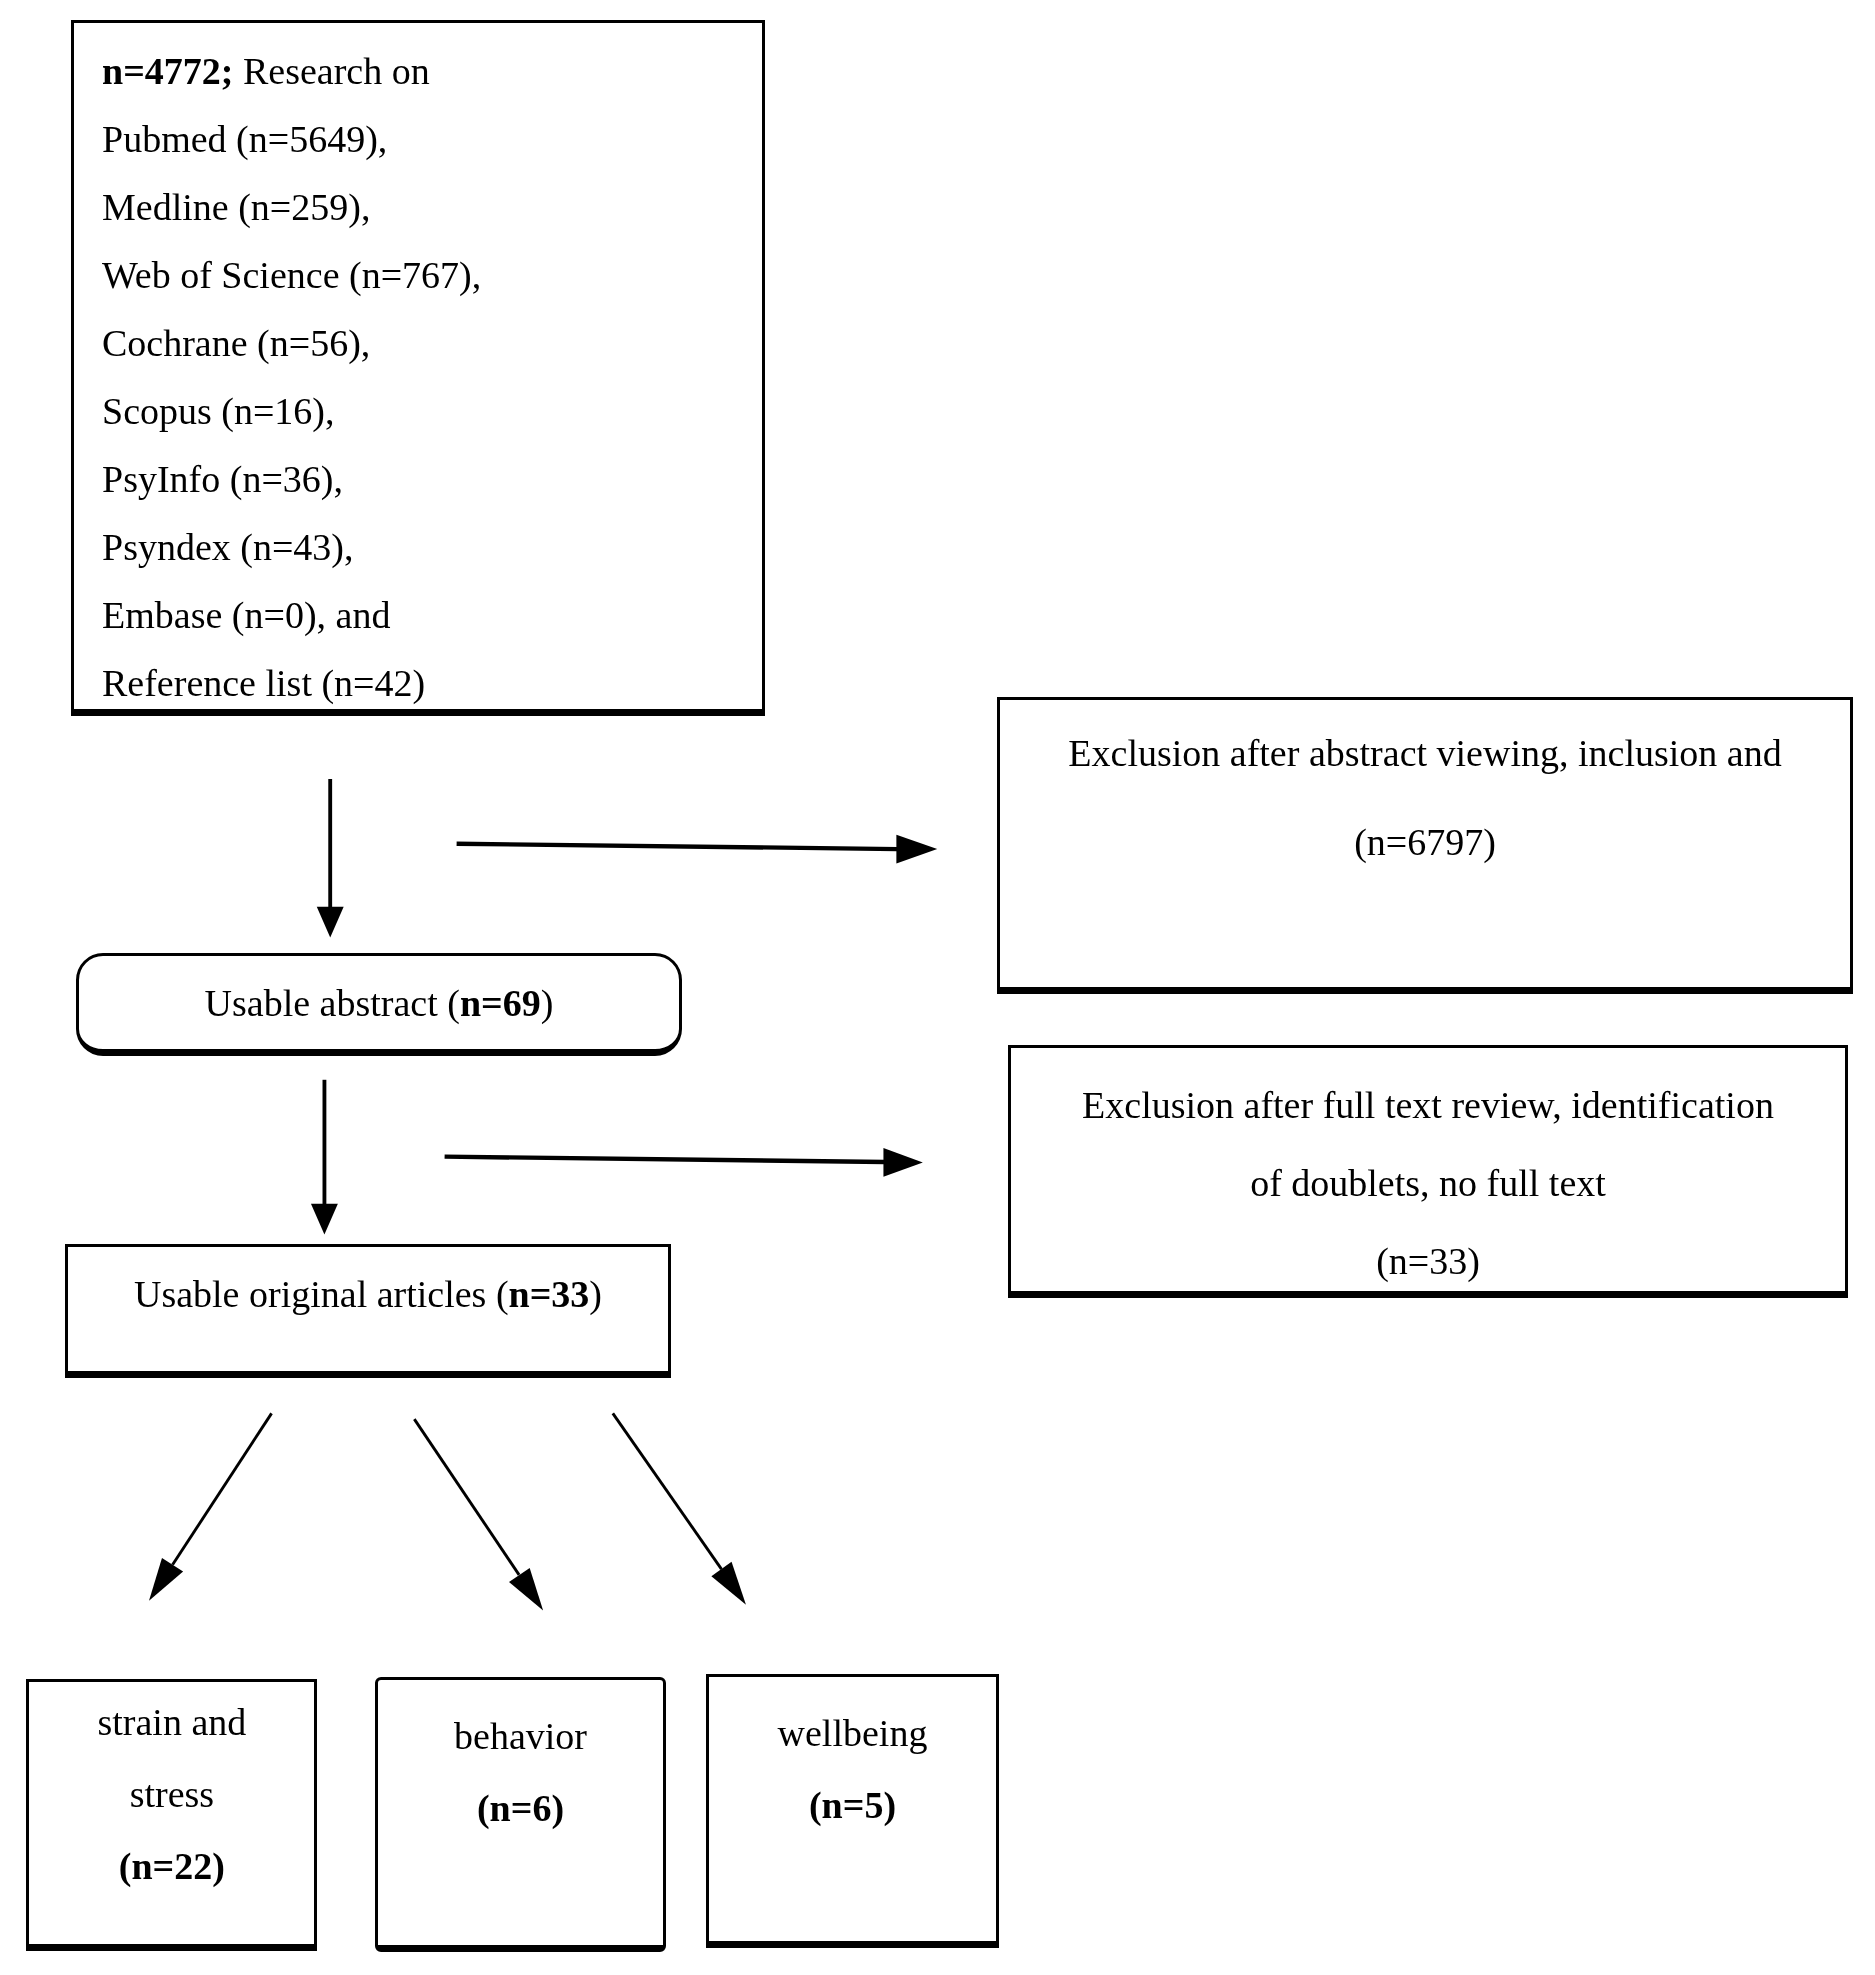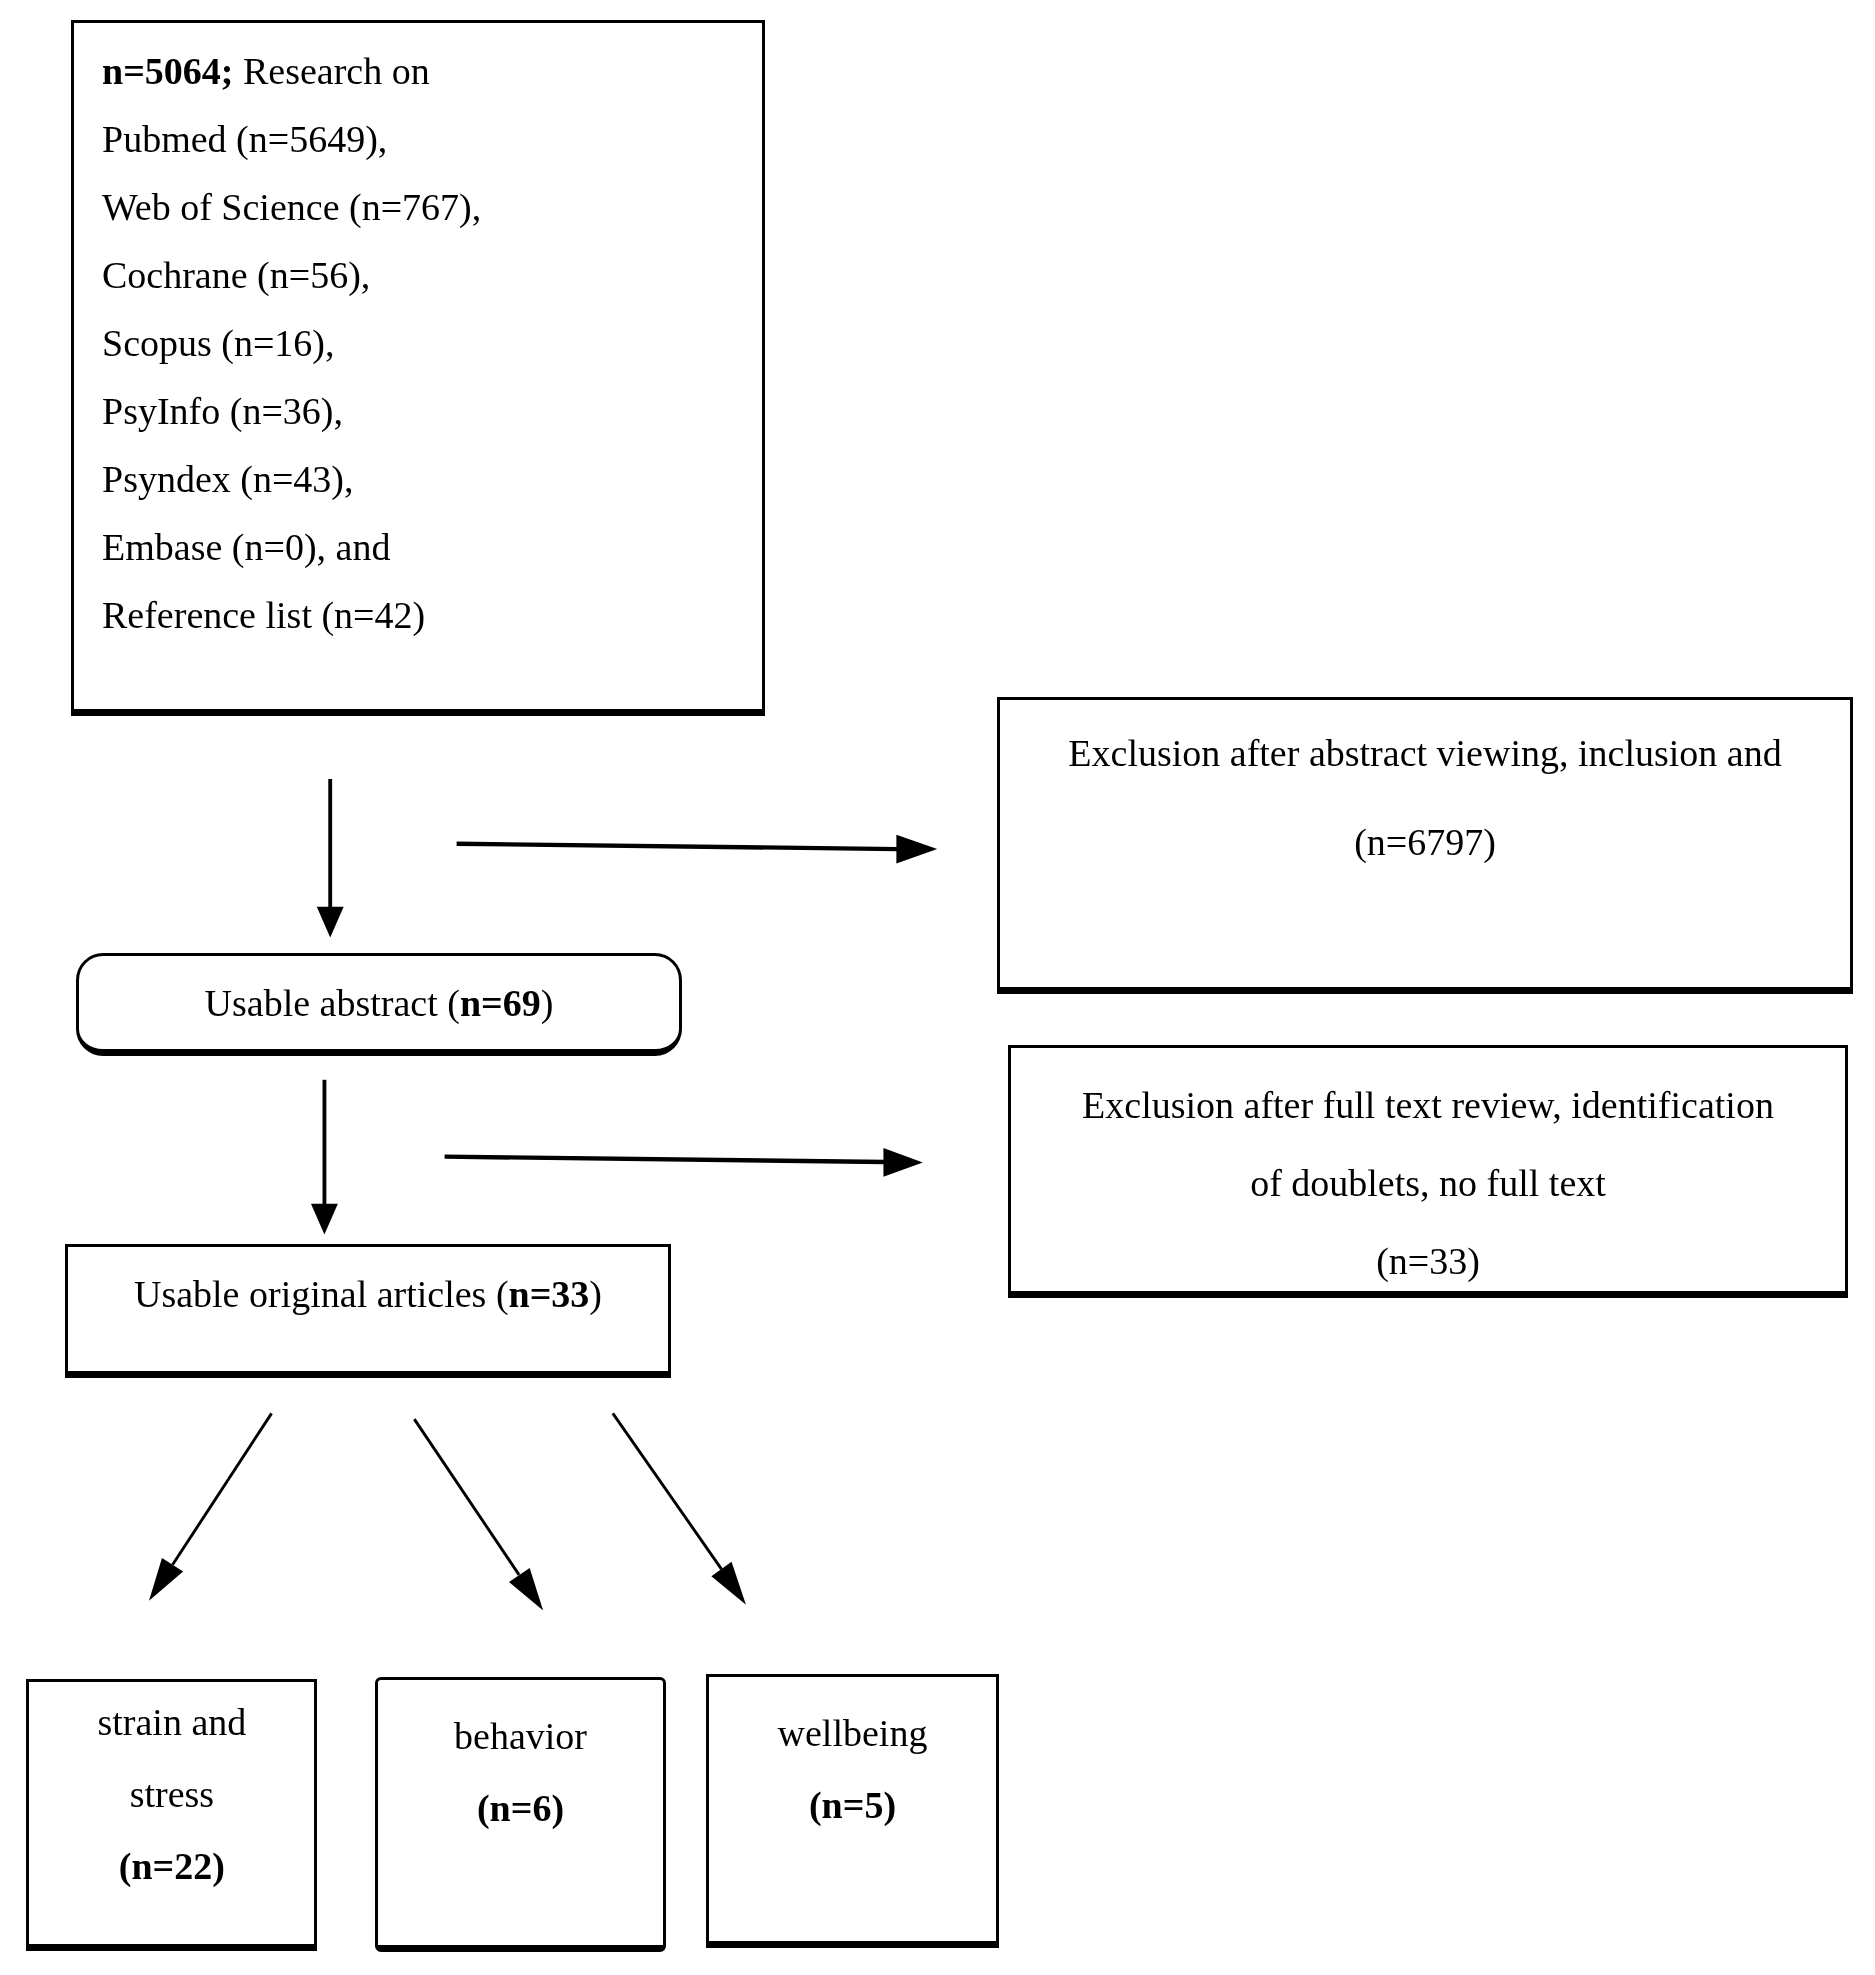--- a/index.html
+++ b/index.html
@@ -69,22 +69,23 @@
       <polygon points="1130,3350 1059,3291 1102,3262" fill="#000"></polygon>
     </g>
 
     <g>
       <line x1="1275" y1="2940" x2="1501" y2="3264" stroke="#000" stroke-width="6"></line>
       <polygon points="1552,3338 1480,3279 1522,3249" fill="#000"></polygon>
     </g>
   </svg>
 
   <div class="box" id="sources-box">
-    <span class="line"><span class="b">n=5064;</span><span> Research on</span></span>
+    <span class="line"><span class="b">n=4772;</span><span> Research on</span></span>
     <span class="line">Pubmed (n=5649),</span>
+    <span class="line">Medline (n=259),</span>
     <span class="line">Web of Science (n=767),</span>
     <span class="line">Cochrane (n=56),</span>
     <span class="line">Scopus (n=16),</span>
     <span class="line">PsyInfo (n=36),</span>
     <span class="line">Psyndex (n=43),</span>
     <span class="line">Embase (n=0), and</span>
     <span class="line">Reference list (n=42)</span>
   </div>
 
   <div class="box" id="exclusion-box-1">

